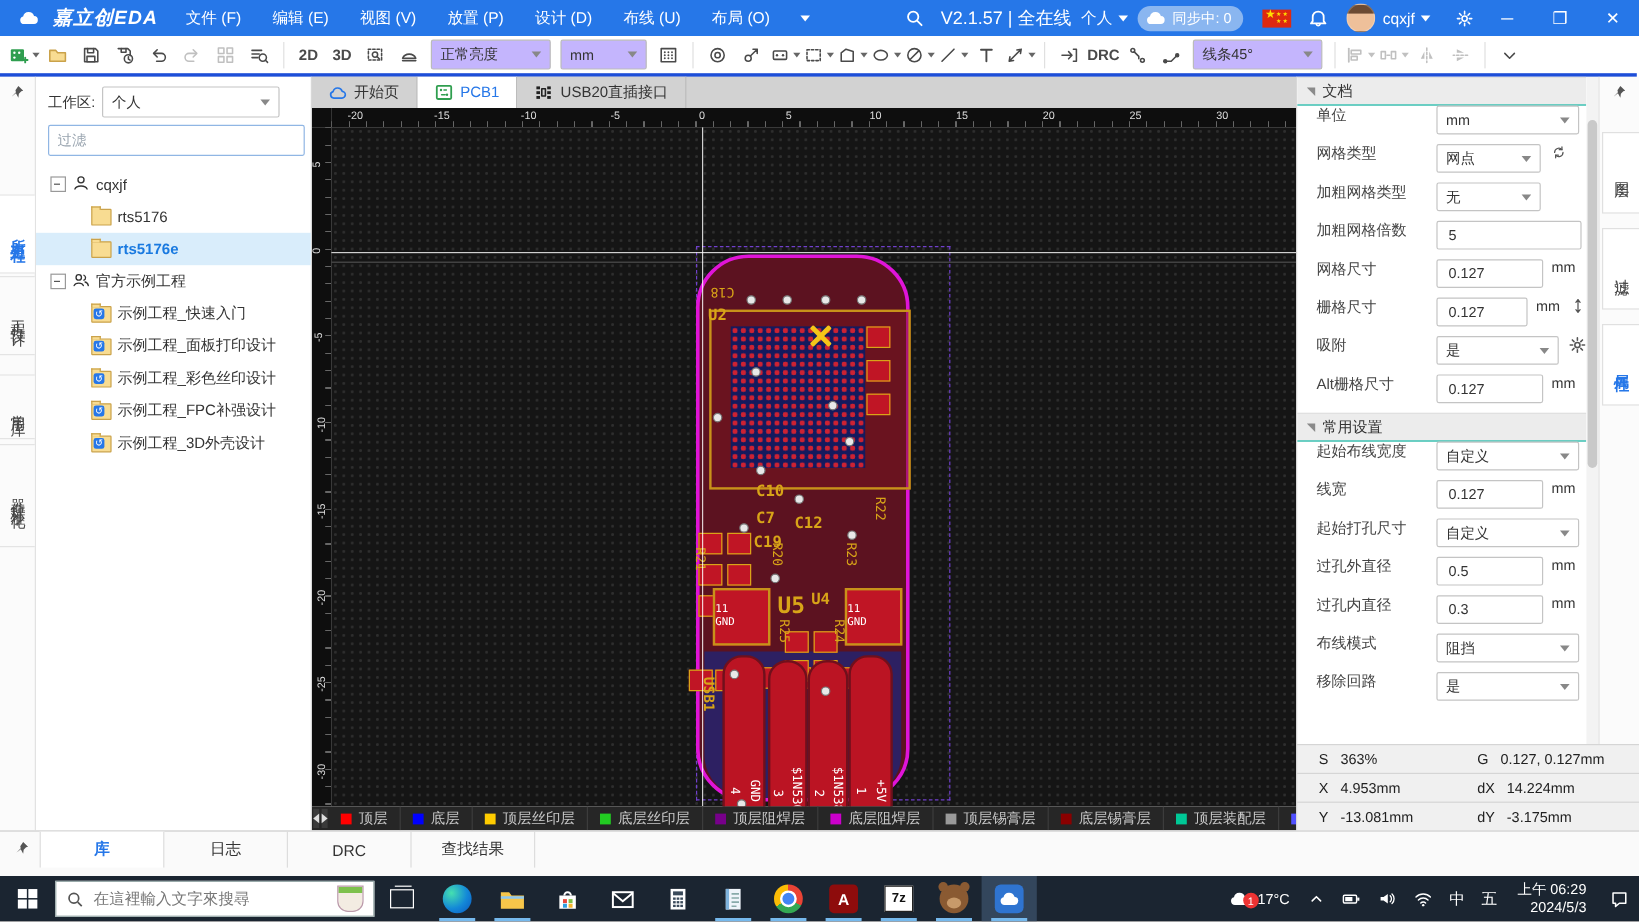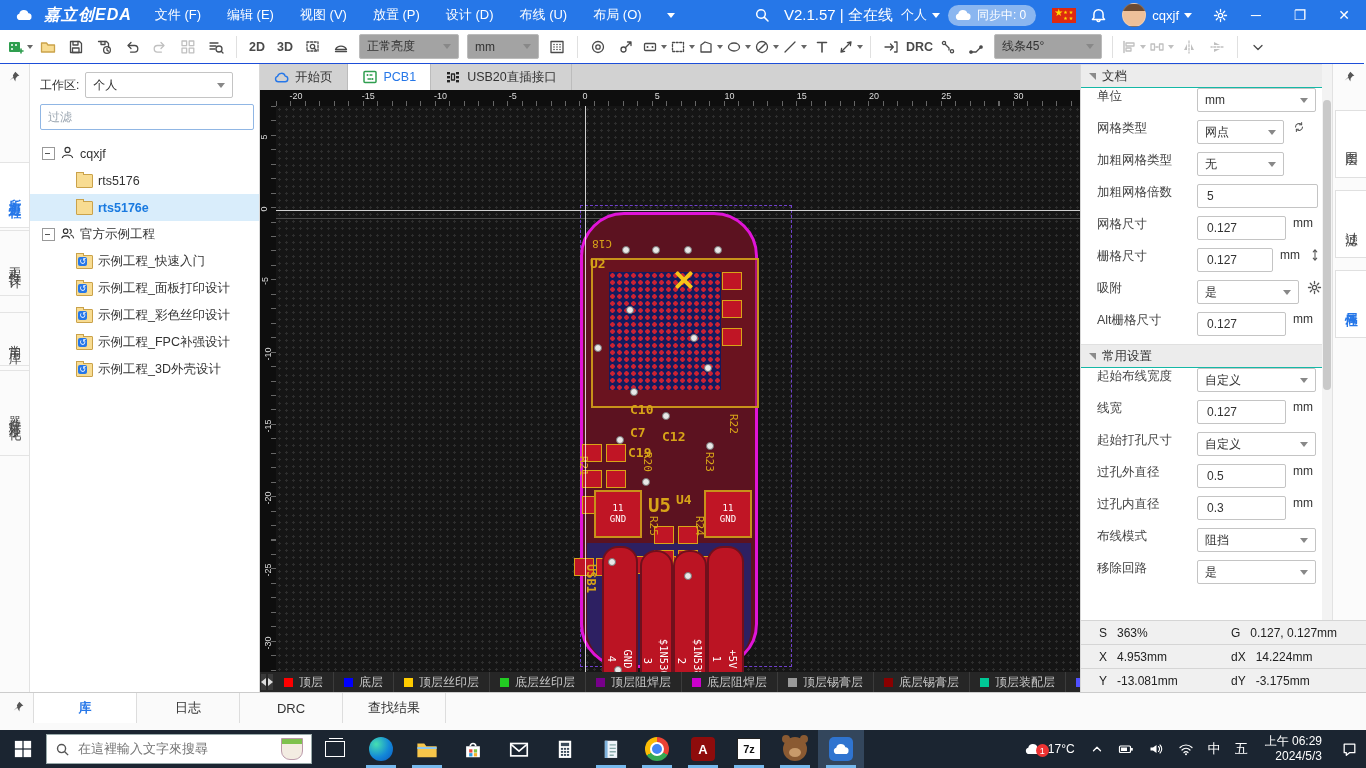--- a/index.html
+++ b/index.html
@@ -18,30 +18,30 @@
   #flag{width:24px;height:15px;background:#de2910;position:relative;margin:0 8px;}
   #flag .star{position:absolute;left:2px;top:-1px;color:#ffde00;font-size:10px;}
   #flag .dots{position:absolute;left:11px;top:1px;color:#ffde00;font-size:5px;letter-spacing:1px;}
   #avatar{width:22px;height:22px;border-radius:50%;background:linear-gradient(#6b4a33 34%,#eec09a 34%);
           border:1px solid #fff3;margin:0 6px 0 10px;}
   .win-ctl{width:44px;height:30px;display:flex;align-items:center;justify-content:center;font-size:14px;}
   .caret-dn{width:0;height:0;border-left:4px solid transparent;border-right:4px solid transparent;
             border-top:5px solid #fff;display:inline-block;margin-left:5px;}
   
   #toolbar{position:absolute;left:0;top:30px;width:1364px;height:34px;background:#fff;
-           border-bottom:1px solid #1d4ed8;display:flex;align-items:center;padding-left:6px;box-sizing:border-box;}
+           border-bottom:3px solid #1d4ed8;display:flex;align-items:center;padding-left:6px;box-sizing:border-box;}
   .tbi{min-width:26px;height:26px;display:inline-flex;align-items:center;justify-content:center;
        margin:0 1px;color:#4a4a4a;font-size:13px;border-radius:2px;}
   .tbi.dis{color:#c0c0c0;}
   .tb-sep{width:1px;height:22px;background:#e0e0e0;margin:0 6px;}
   .tb-caret{width:0;height:0;border-left:3.5px solid transparent;border-right:3.5px solid transparent;
             border-top:4px solid #666;margin-left:3px;}
   .dis .tb-caret{border-top-color:#c0c0c0;}
   .tb-select{height:23px;border:1px solid #bbb;border-radius:2px;display:inline-flex;align-items:center;
-             justify-content:space-between;padding:0 7px;margin:0 4px;background:#a3a3a3;color:#333;font-size:12px;}
+             justify-content:space-between;padding:0 7px;margin:0 4px;background:#c4b5fd;color:#333;font-size:12px;}
   .sel-caret{width:0;height:0;border-left:4px solid transparent;border-right:4px solid transparent;
              border-top:5px solid #888;margin-left:8px;}
   
   #left-strip{position:absolute;left:0;top:64px;width:30px;height:628px;background:#fbfbfb;
               border-right:1px solid #e2e2e2;box-sizing:border-box;}
   .vtab{position:absolute;left:0;width:29px;display:flex;align-items:center;justify-content:center;
         writing-mode:vertical-rl;text-orientation:upright;letter-spacing:3px;font-size:12.5px;color:#444;
         background:#fbfbfb;border-top:1px solid #e4e4e4;border-bottom:1px solid #e4e4e4;}
   .vtab.active{color:#2677e8;background:#fff;font-weight:bold;}
   
@@ -91,21 +91,21 @@
   #board-sel{position:absolute;border:1px dashed #7040cc;}
   #board{position:absolute;background:#5c1220;border:3px solid #e014d8;border-radius:44px;box-sizing:border-box;}
   #board .bluezone{position:absolute;background:rgba(30,38,120,.75);border-radius:0 0 36px 36px;}
   #board .courtyard{position:absolute;border:2px solid #c8921a;background:rgba(120,20,30,.5);}
   #board .bga{position:absolute;background:#141a5e;
         background-image:radial-gradient(circle,#cc2233 2.1px,transparent 2.4px);background-size:7px 7px;}
   .pcb-label{position:absolute;color:#d8a418;font-family:"DejaVu Sans Mono","Liberation Mono",monospace;white-space:pre;}
   .via-dot{position:absolute;width:6px;height:6px;border-radius:50%;background:#e8e8e8;border:1px solid #777;}
   .spad{position:absolute;background:#c01525;border:1px solid #d8a418;}
   .gnd-pad{position:absolute;background:#c01525;border:2px solid #c8921a;color:#fff;display:flex;
-           flex-direction:column;align-items:center;justify-content:center;font-size:9px;line-height:11px;
+           flex-direction:column;justify-content:center;font-size:9px;line-height:11px;
            font-family:"DejaVu Sans Mono",monospace;}
   .usb-pad{position:absolute;background:#bb1423;border:2px solid #70101c;border-radius:16px;display:flex;
            align-items:center;justify-content:center;}
   .usb-lab{transform:rotate(90deg);display:flex;flex-direction:column;align-items:center;gap:4px;color:#fff;
            font-size:10.5px;font-family:"DejaVu Sans Mono",monospace;white-space:nowrap;}
   .xmark{position:absolute;width:20px;height:20px;}
   .xmark::before,.xmark::after{content:"";position:absolute;left:-1px;top:8px;width:22px;height:4px;
            background:#f5c518;border-radius:1px;}
   .xmark::before{transform:rotate(45deg);} .xmark::after{transform:rotate(-45deg);}
   

